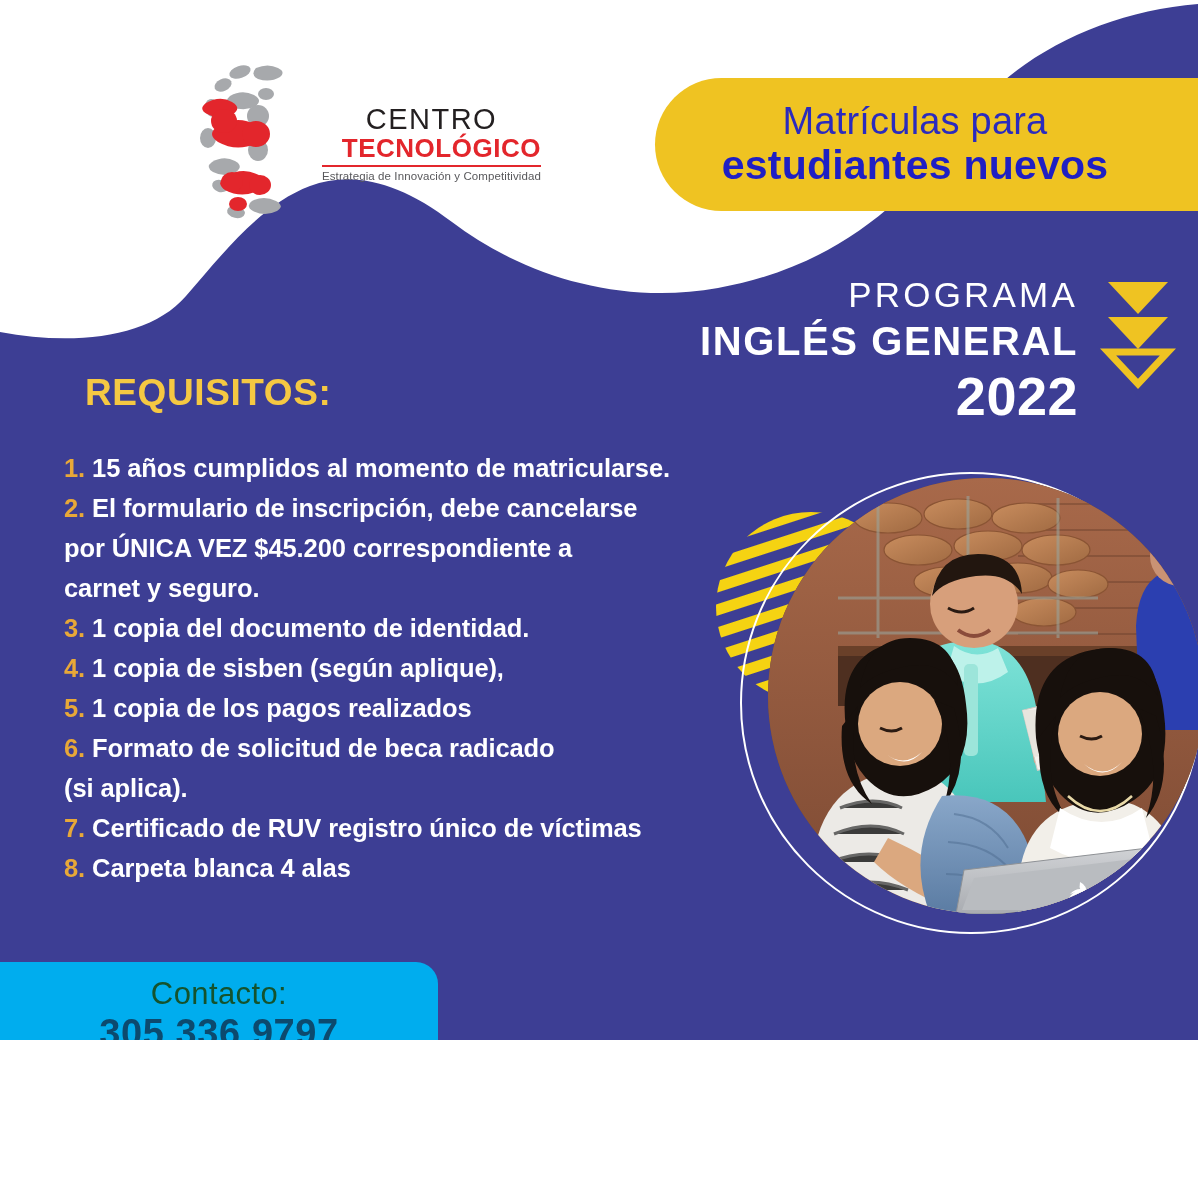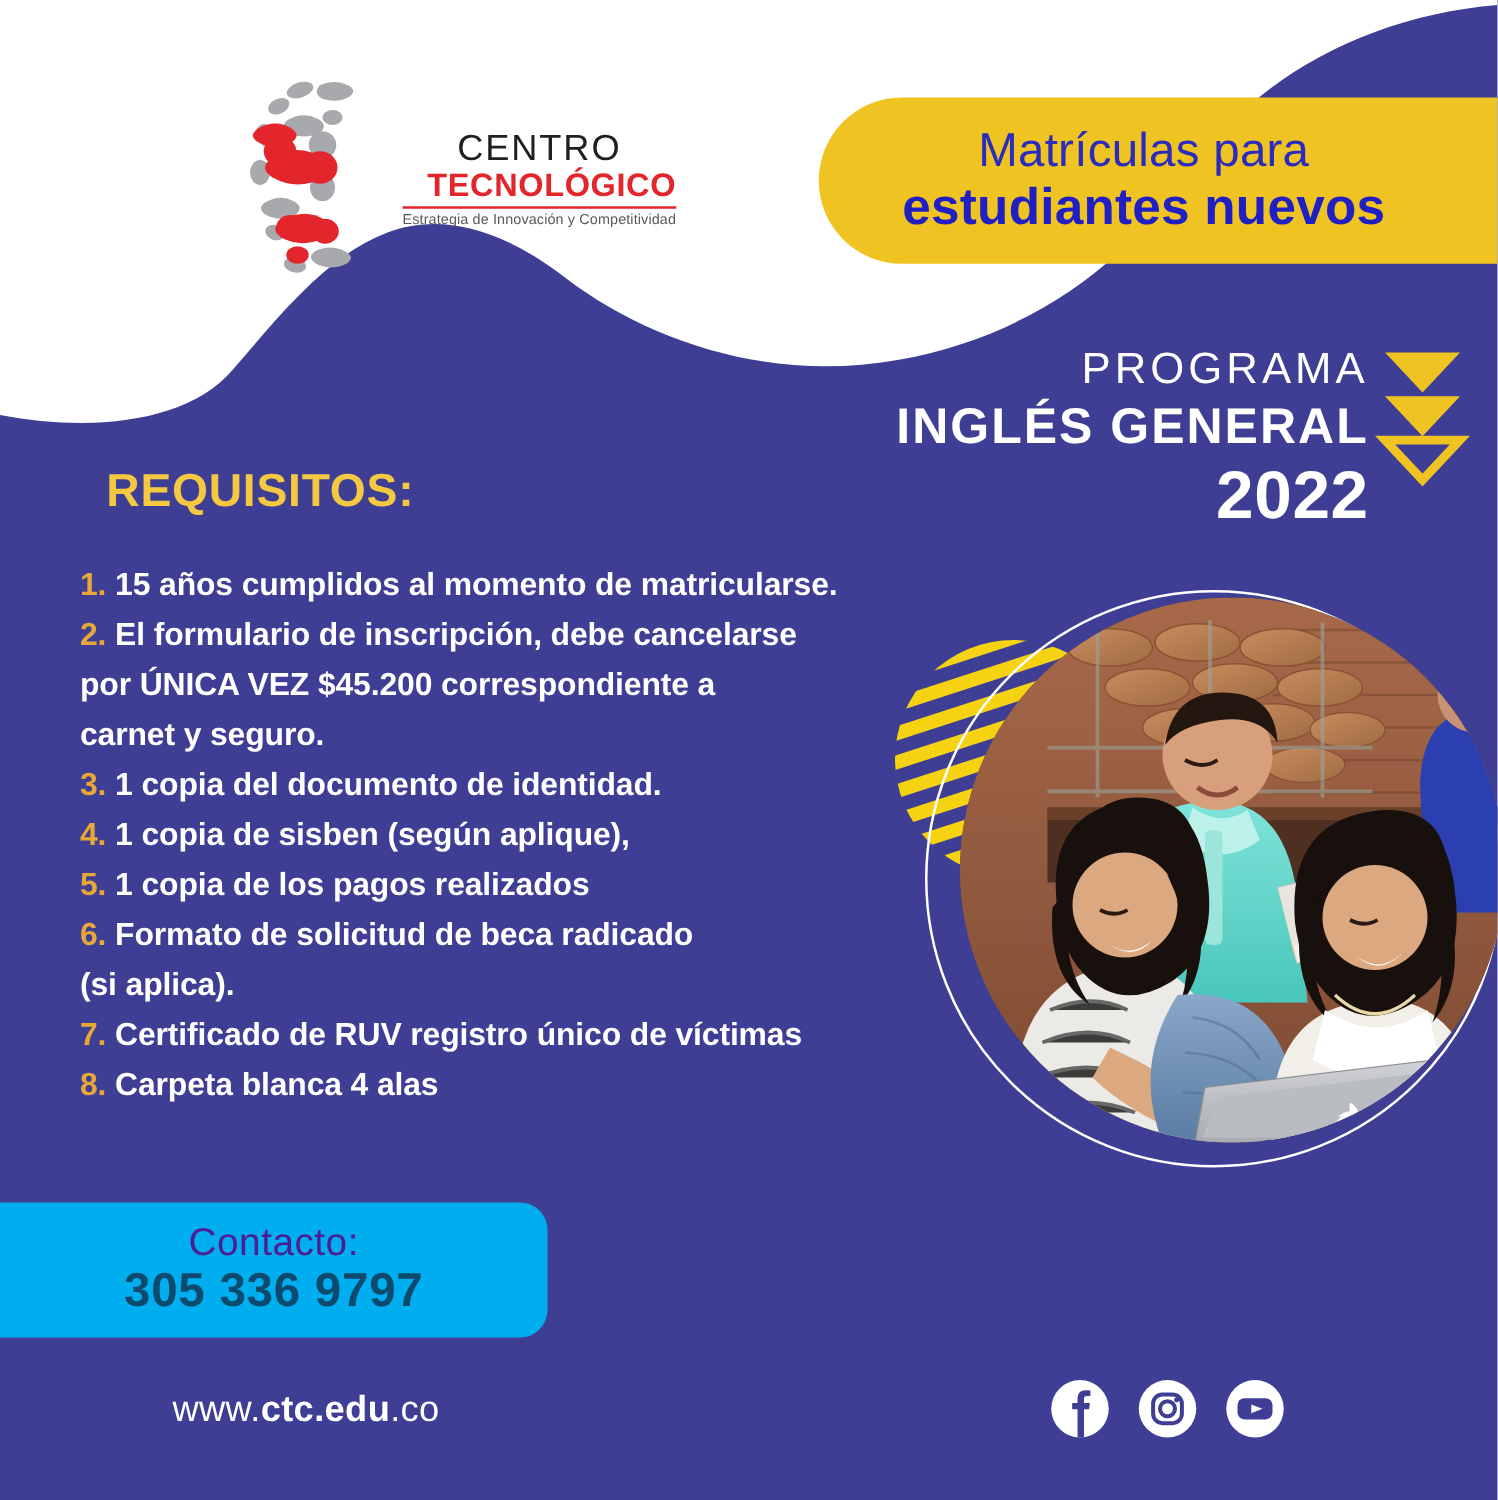--- a/index.html
+++ b/index.html
@@ -5,21 +5,21 @@
 <style>
   * { margin:0; padding:0; box-sizing:border-box; }
   html, body {
     width:1198px; height:1200px;
     background:#ffffff;
     font-family:"Liberation Sans", sans-serif;
     overflow:hidden;
   }
   #flyer {
     position:relative;
-    width:1198px; height:1200px;
+    width:1198px; height:1040px;
     background:#3d3e94;
     overflow:hidden;
   }
 
   
   #top-wave {
     position:absolute; left:0; top:0;
     width:1198px; height:340px;
     pointer-events:none;
   }
@@ -66,21 +66,21 @@
     color:#2b2bbd; font-size:38px; font-weight:400;
     letter-spacing:.2px; line-height:1.12;
   }
   #banner-line2 {
     color:#1f1fc4; font-size:41px; font-weight:700;
     letter-spacing:.2px; line-height:1.12;
   }
 
   
   #program-block {
-    position:absolute; right:103px; top:274px;
+    position:absolute; right:120px; top:274px;
     text-align:right;
   }
   #program-label {
     color:#ffffff; font-size:35px; font-weight:300;
     letter-spacing:3.2px; line-height:1.18;
   }
   #program-name {
     color:#ffffff; font-size:40px; font-weight:700;
     letter-spacing:1.6px; line-height:1.2; margin-top:2px;
   }
@@ -136,21 +136,21 @@
   #contacto-box {
     position:absolute; left:-40px; top:962px;
     width:478px; height:108px;
     background:#00adee;
     border-radius:0 22px 22px 0;
     display:flex; flex-direction:column;
     align-items:center; justify-content:center;
     padding-left:40px;
   }
   #contacto-label {
-    color:#4c1d95; font-size:31px; font-weight:400;
+    color:#14532d; font-size:31px; font-weight:400;
     letter-spacing:.4px; line-height:1.1;
   }
   #contacto-phone {
     color:#0c4a6e; font-size:38px; font-weight:800;
     letter-spacing:.6px; line-height:1.15; margin-top:1px;
   }
 
   
   #footer-url {
     position:absolute; left:138px; top:1112px;

